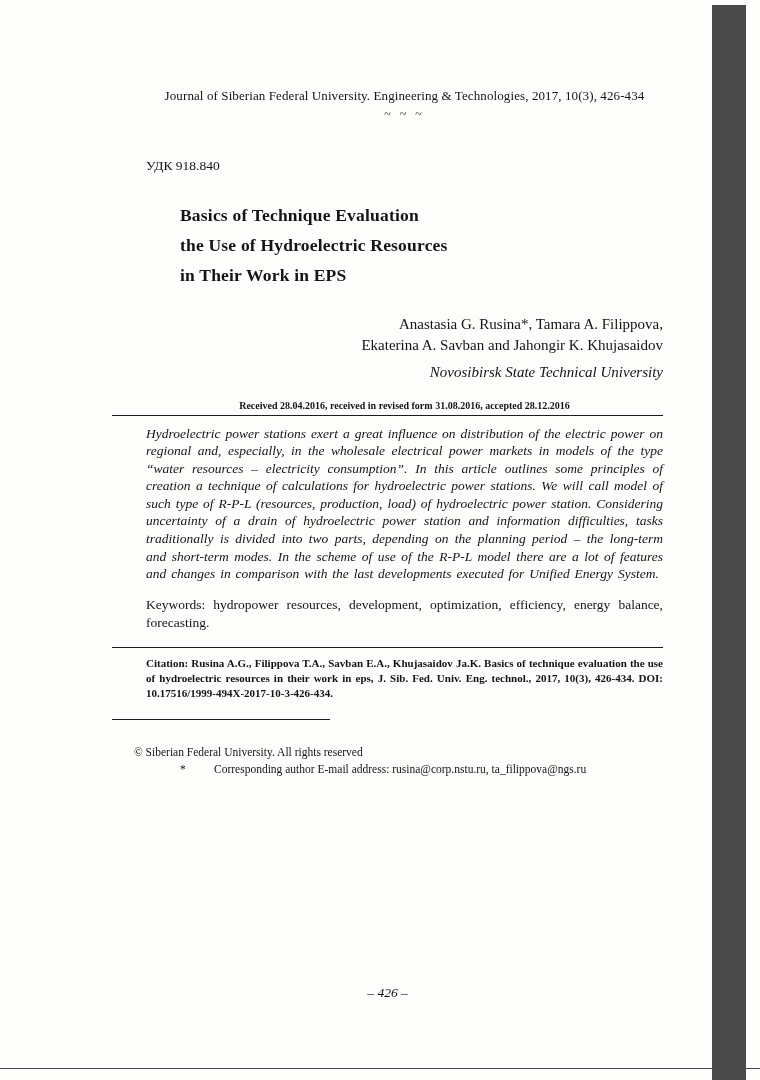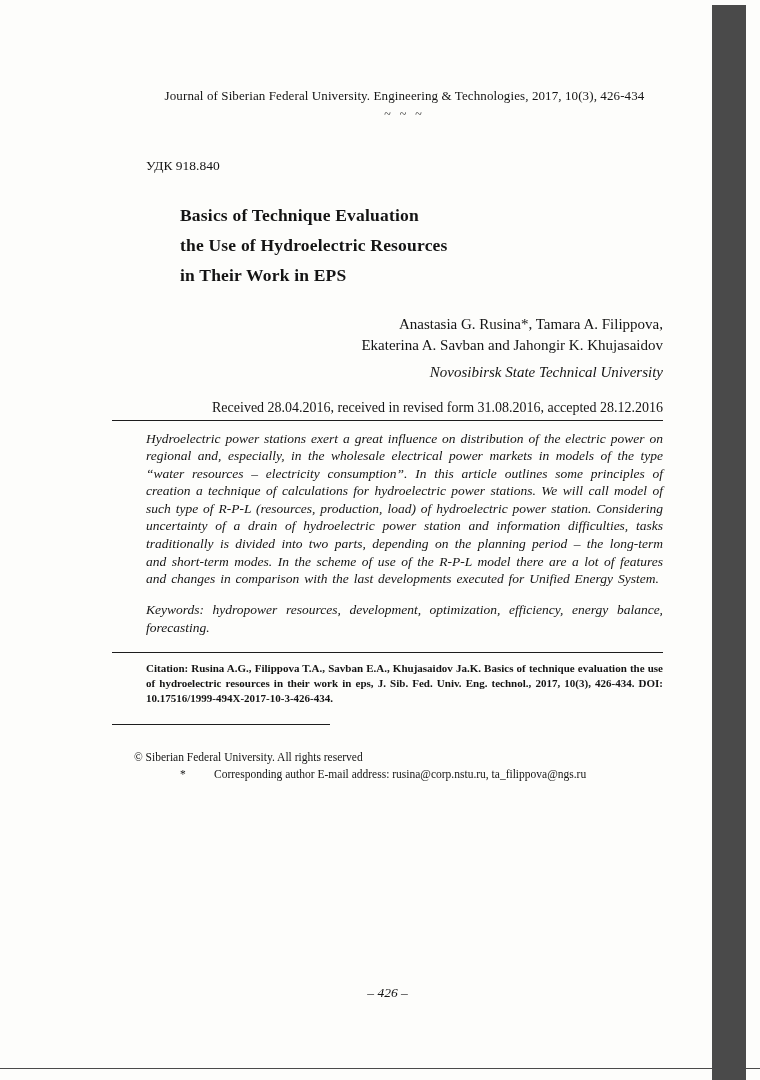--- a/index.html
+++ b/index.html
@@ -62,42 +62,42 @@
   .affiliation {
     margin-top: 6px;
     text-align: right;
     font-style: italic;
     font-size: 15px;
     line-height: 21.5px;
   }
 
   .received {
     margin-top: 16px;
-    text-align: right;
-    font-size: 14px;
+    text-align: center;
+    font-size: 10px;
+    font-weight: bold;
   }
 
   .rule {
     border: none;
     border-top: 1.4px solid #1d1d1d;
     margin: 4px 0 0 0;
   }
 
   .abstract {
     margin: 9px 0 0 0;
     font-style: italic;
     font-size: 13.5px;
     line-height: 17.6px;
     text-align: justify;
     word-spacing: 1.5px;
   }
 
   .keywords {
     margin: 13px 0 0 0;
-    font-style: italic;
     font-size: 13.5px;
     line-height: 18px;
     text-align: justify;
     word-spacing: 2px;
   }
 
   .rule-2 { margin-top: 15px; }
 
   .citation {
     margin: 8px 0 0 0;

